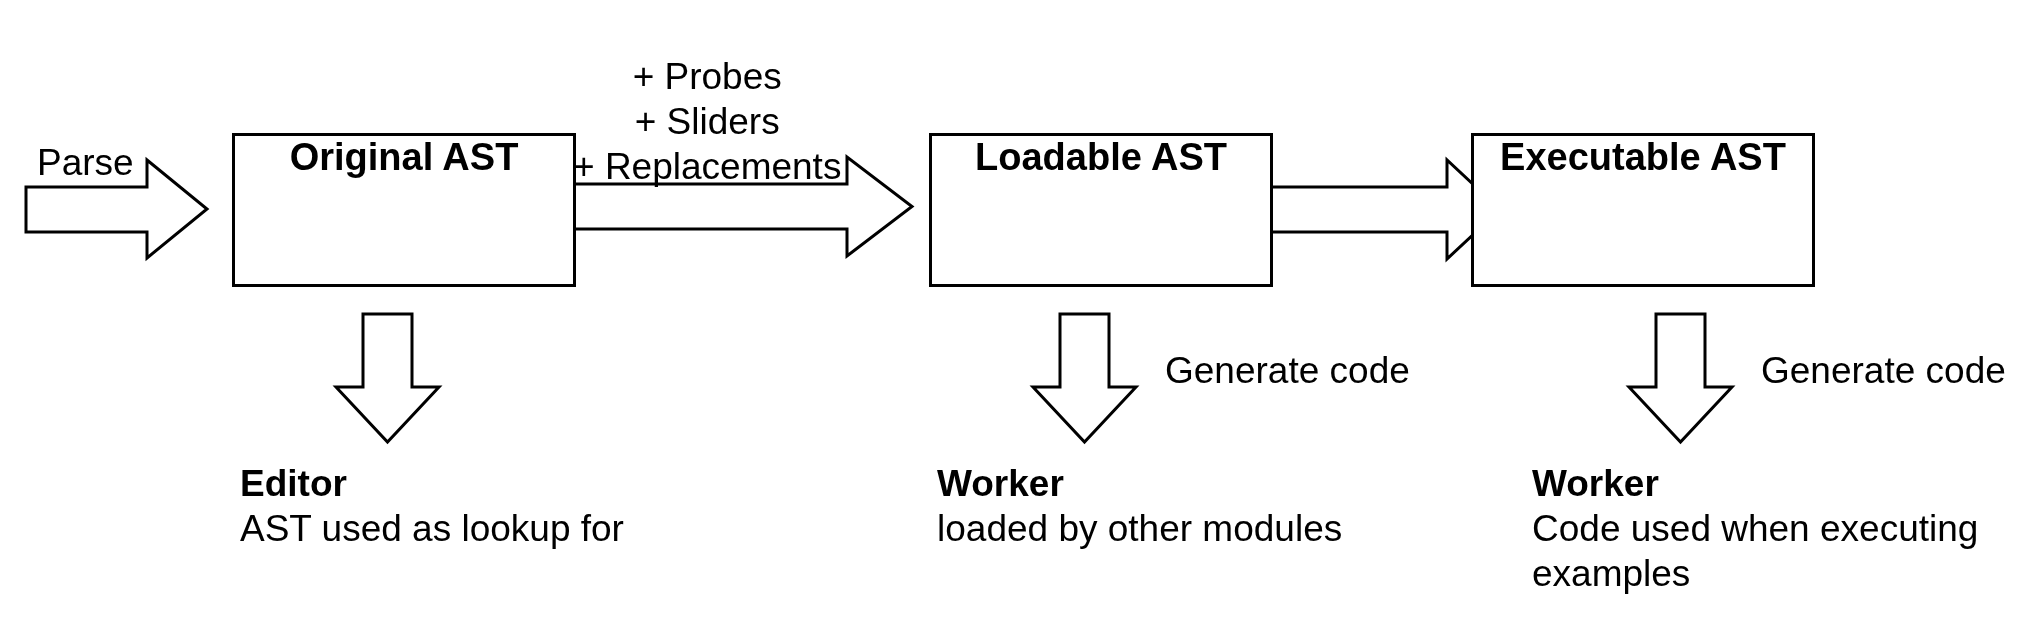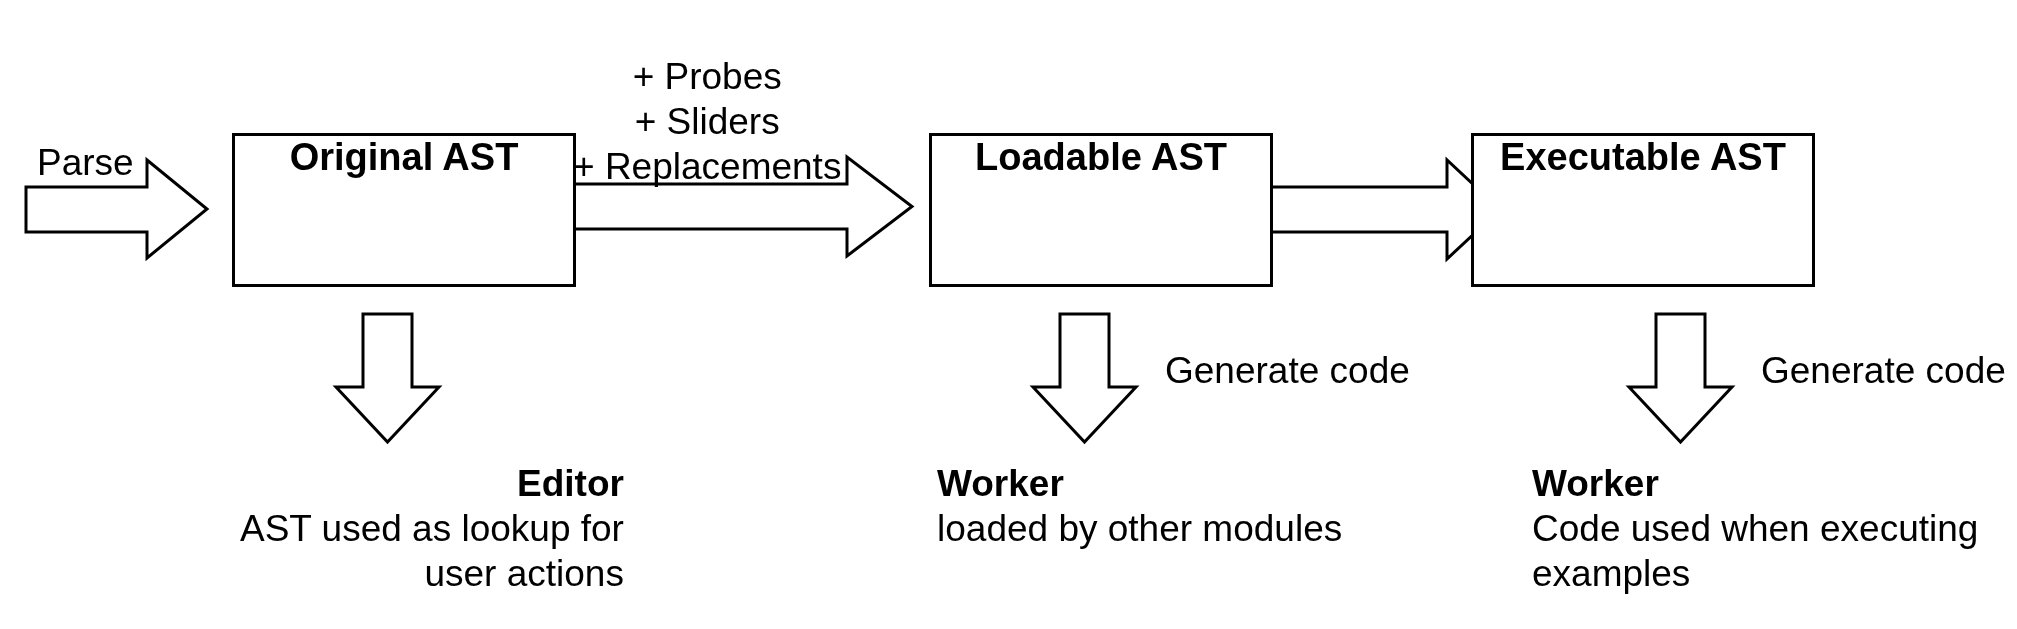--- a/index.html
+++ b/index.html
@@ -75,21 +75,21 @@
   .gen-1{left:1122px;}
   .gen-2{left:1718px;}
 
   .output-block{
     position:absolute;
     top:461px;
     font-size:37px;
     line-height:45px;
     white-space:nowrap;
   }
-  .out-1{left:240px;text-align:right;}
+  .out-1{left:240px;}
   .out-2{left:937px;}
   .out-3{left:1532px;}
   .output-title{font-weight:bold;}
 </style>
 </head>
 <body>
 
 <div class="canvas">
 
   <svg class="arrow-layer" viewBox="0 0 2017 629" xmlns="http://www.w3.org/2000/svg">
@@ -119,21 +119,20 @@
     <div>+ Replacements</div>
   </div>
 
 
   <div class="generate-label gen-1">Generate code</div>
   <div class="generate-label gen-2">Generate code</div>
 
   <div class="output-block out-1">
     <div class="output-title">Editor</div>
     <div>AST used as lookup for</div>
-    <div>user actions</div>
   </div>
 
   <div class="output-block out-2">
     <div class="output-title">Worker</div>
     <div>loaded by other modules</div>
   </div>
 
   <div class="output-block out-3">
     <div class="output-title">Worker</div>
     <div>Code used when executing</div>

